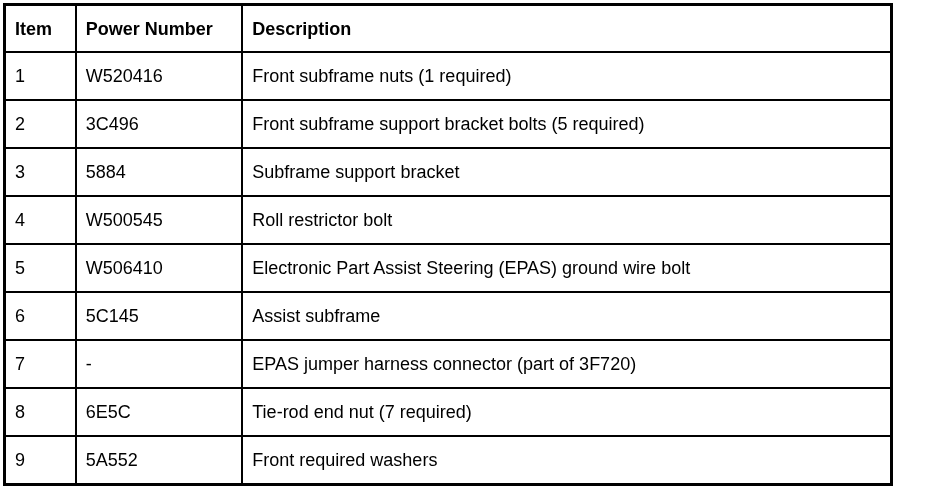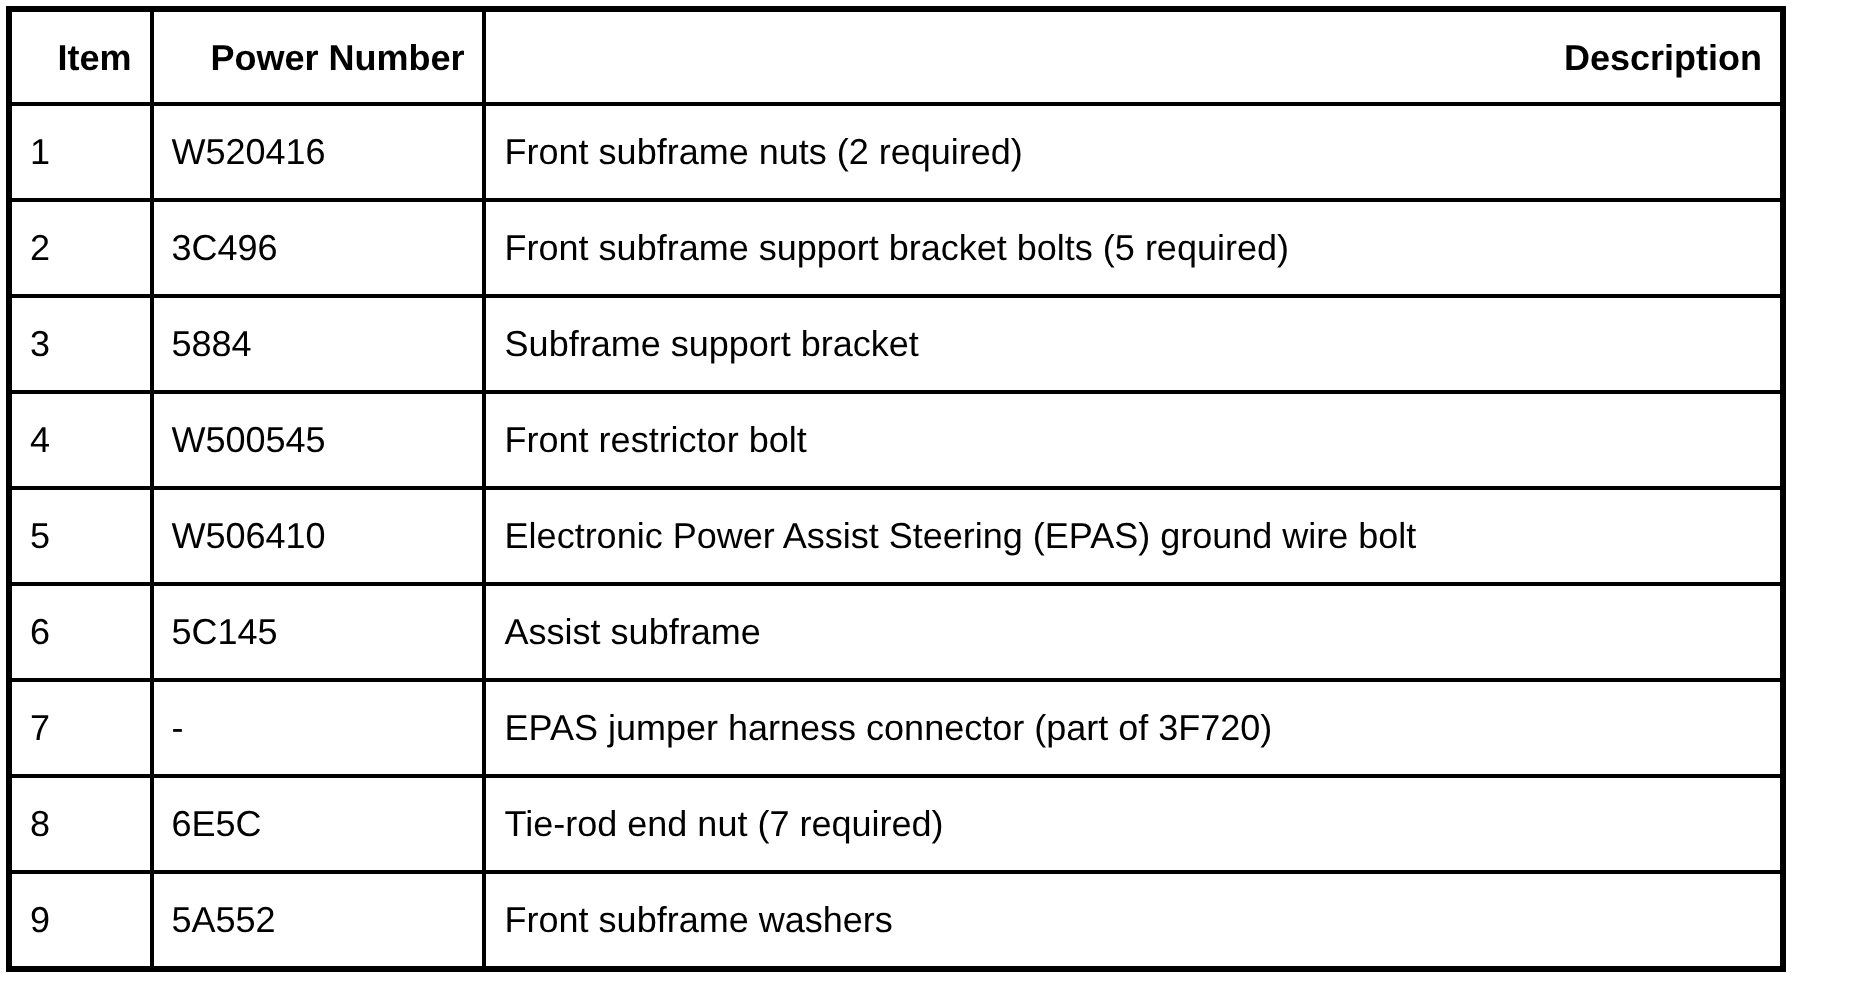--- a/index.html
+++ b/index.html
@@ -45,21 +45,21 @@
     font-size: 18px;
     line-height: 20px;
     vertical-align: middle;
     background: #ffffff;
     overflow: hidden;
     white-space: nowrap;
   }
 
   .parts-table thead th {
     font-weight: bold;
-    text-align: right;
+    text-align: left;
     height: 45px;
   }
 
   .parts-table tbody td {
     font-weight: normal;
     text-align: left;
   }
 
   .cell-item { letter-spacing: 0; }
   .cell-part { letter-spacing: 0; }
@@ -80,58 +80,58 @@
       <tr>
         <th class="cell-item">Item</th>
         <th class="cell-part">Power Number</th>
         <th class="cell-desc">Description</th>
       </tr>
     </thead>
     <tbody>
       <tr>
         <td class="cell-item">1</td>
         <td class="cell-part">W520416</td>
-        <td class="cell-desc">Front subframe nuts (2 required)</td>
+        <td class="cell-desc">Front subframe nuts (1 required)</td>
       </tr>
       <tr>
         <td class="cell-item">2</td>
         <td class="cell-part">3C496</td>
         <td class="cell-desc">Front subframe support bracket bolts (5 required)</td>
       </tr>
       <tr>
         <td class="cell-item">3</td>
         <td class="cell-part">5884</td>
         <td class="cell-desc">Subframe support bracket</td>
       </tr>
       <tr>
         <td class="cell-item">4</td>
         <td class="cell-part">W500545</td>
-        <td class="cell-desc">Front restrictor bolt</td>
+        <td class="cell-desc">Roll restrictor bolt</td>
       </tr>
       <tr>
         <td class="cell-item">5</td>
         <td class="cell-part">W506410</td>
-        <td class="cell-desc">Electronic Power Assist Steering (EPAS) ground wire bolt</td>
+        <td class="cell-desc">Electronic Part Assist Steering (EPAS) ground wire bolt</td>
       </tr>
       <tr>
         <td class="cell-item">6</td>
         <td class="cell-part">5C145</td>
         <td class="cell-desc">Assist subframe</td>
       </tr>
       <tr>
         <td class="cell-item">7</td>
         <td class="cell-part">-</td>
         <td class="cell-desc">EPAS jumper harness connector (part of 3F720)</td>
       </tr>
       <tr>
         <td class="cell-item">8</td>
         <td class="cell-part">6E5C</td>
         <td class="cell-desc">Tie-rod end nut (7 required)</td>
       </tr>
       <tr>
         <td class="cell-item">9</td>
         <td class="cell-part">5A552</td>
-        <td class="cell-desc">Front subframe washers</td>
+        <td class="cell-desc">Front required washers</td>
       </tr>
     </tbody>
   </table>
 
 </div>
 
 </body></html>

